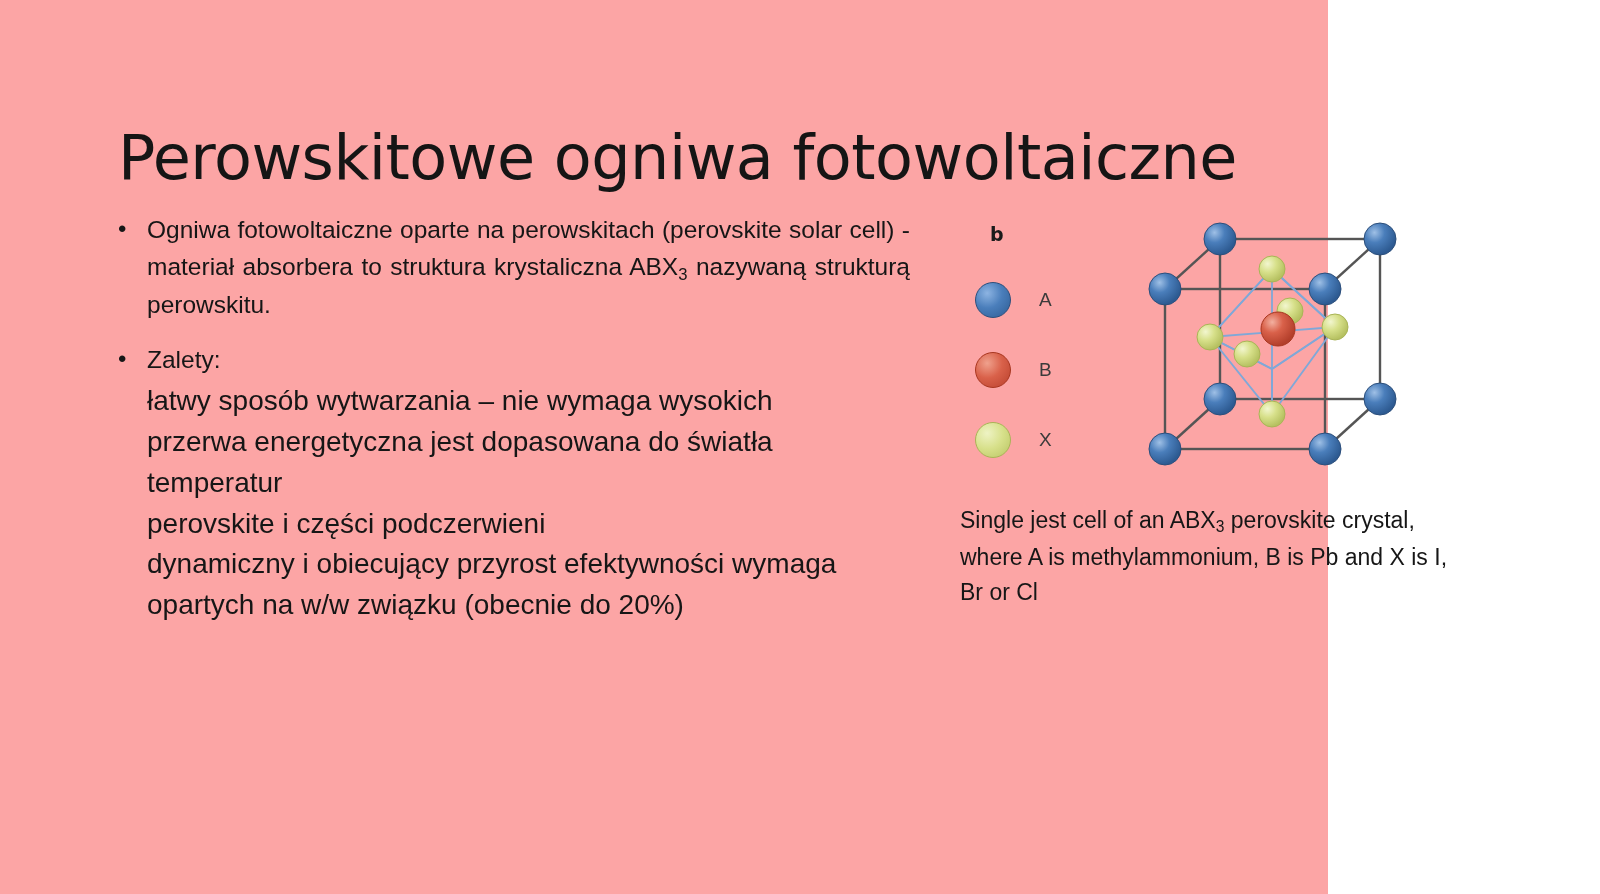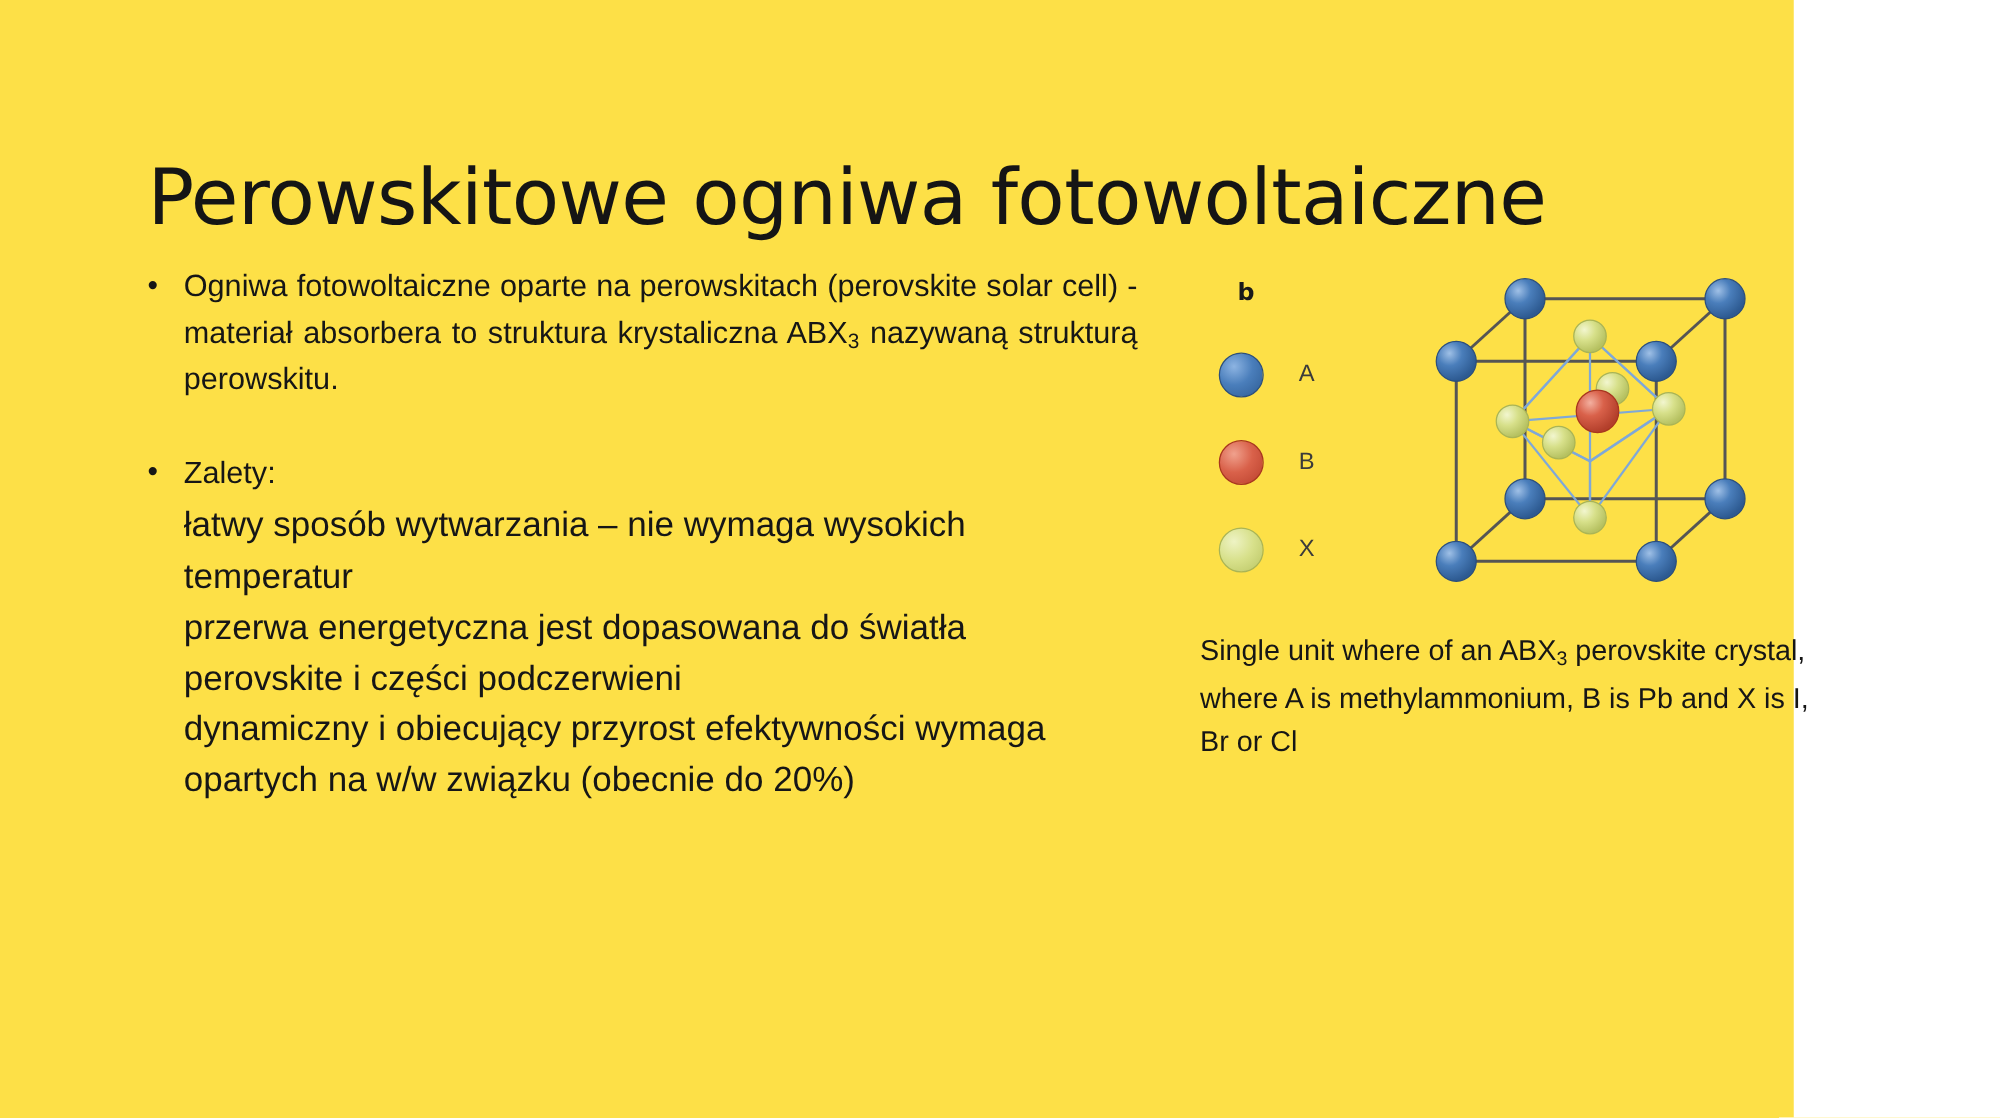--- a/index.html
+++ b/index.html
@@ -12,23 +12,23 @@
     height: 894px;
     font-family: "Liberation Sans", sans-serif;
     color: #111111;
     overflow: hidden;
     position: relative;
   }
 
   .slide {
     position: absolute;
     left: 0; top: 0;
-    width: 1435px;
+    width: 1328px;
     height: 894px;
-    background: #fde047;
+    background: #fca5a5;
   }
 
   .slide-title {
     position: absolute;
     left: 118px;
     top: 82px;
     width: 1350px;
     font-size: 62px;
     font-weight: 400;
     line-height: 1.1;
@@ -180,26 +180,26 @@
 
   <div class="body-col">
     <ul class="bullets">
 
       <li class="justify">
         <span class="para"><span>Ogniwa fotowoltaiczne oparte na perowskitach (perovskite solar cell)  - materiał absorbera to struktura krystaliczna ABX</span><sub>3</sub><span> nazywaną strukturą perowskitu.</span></span>
       </li>
 
 
 
-      <li style="margin-top:38px;">
+      <li style="margin-top:18px;">
         <span>Zalety:</span>
         <div class="zalety-lines">
           <div class="line">łatwy sposób wytwarzania – nie wymaga wysokich</div>
+          <div class="line">przerwa energetyczna jest dopasowana do światła</div>
           <div class="line">temperatur</div>
-          <div class="line">przerwa energetyczna jest dopasowana do światła</div>
           <div class="line">perovskite i części podczerwieni</div>
           <div class="line">dynamiczny i obiecujący przyrost efektywności wymaga</div>
           <div class="line">opartych na w/w związku (obecnie do 20%)</div>
         </div>
       </li>
 
     </ul>
   </div>
 
   <div class="figure">
@@ -279,16 +279,16 @@
           <circle cx="245" cy="180" r="16" fill="url(#gblue)" stroke="#2c4f7c" stroke-width="1"></circle>
           <circle cx="30" cy="70" r="16" fill="url(#gblue)" stroke="#2c4f7c" stroke-width="1"></circle>
           <circle cx="190" cy="70" r="16" fill="url(#gblue)" stroke="#2c4f7c" stroke-width="1"></circle>
           <circle cx="30" cy="230" r="16" fill="url(#gblue)" stroke="#2c4f7c" stroke-width="1"></circle>
           <circle cx="190" cy="230" r="16" fill="url(#gblue)" stroke="#2c4f7c" stroke-width="1"></circle>
         </svg>
       </div>
 
     </div>
 
-    <div class="fig-caption"><span>Single unit where of an ABX</span><sub>3</sub><span> perovskite crystal, where A is methylammonium, B is Pb and X is I, Br or Cl</span></div>
+    <div class="fig-caption"><span>Single jest cell of an ABX</span><sub>3</sub><span> perovskite crystal, where A is methylammonium, B is Pb and X is I, Br or Cl</span></div>
   </div>
 
 </div>
 
 </body></html>

